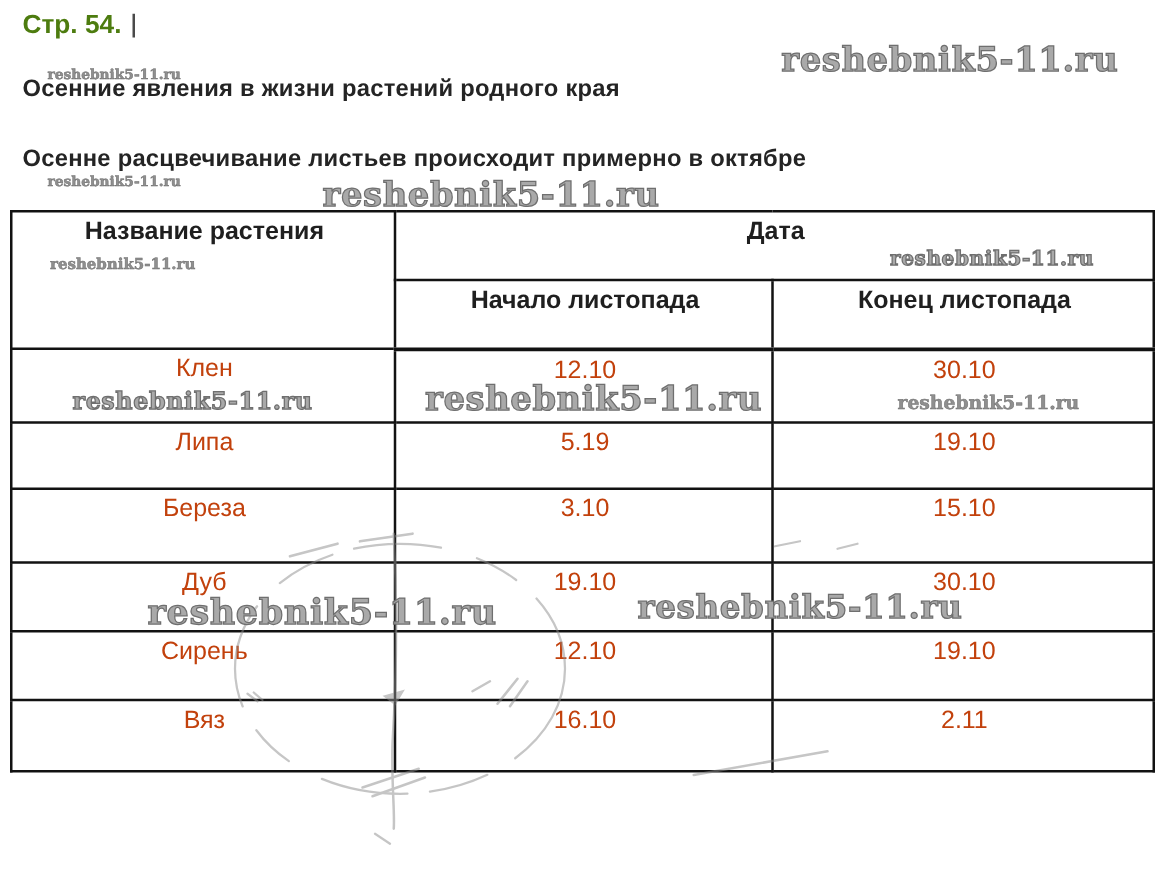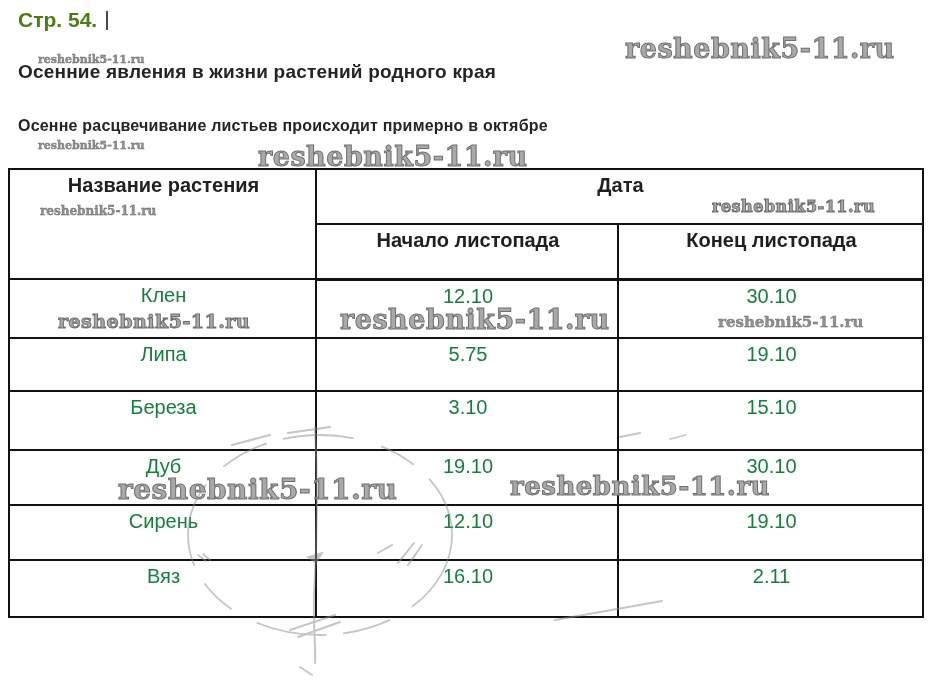--- a/index.html
+++ b/index.html
@@ -21,21 +21,21 @@
     display:inline-block;width:2px;height:19px;
     background:#4a4a4a;margin-left:9px;margin-top:1px;
   }
   .title-1{
     position:absolute;left:18px;top:61px;
     font-size:19px;font-weight:bold;color:#242424;
     letter-spacing:.2px;white-space:nowrap;
   }
   .title-2{
     position:absolute;left:18px;top:117px;
-    font-size:16px;font-weight:bold;color:#242424;
+    font-size:19px;font-weight:bold;color:#242424;
     letter-spacing:.2px;white-space:nowrap;
   }
   
   .wm{
     position:absolute;white-space:nowrap;
     font-family:"DejaVu Serif", serif;font-weight:bold;
     color:#a9a9a9;
     -webkit-text-stroke:1px #6f6f6f;
     letter-spacing:.5px;
     z-index:5;
@@ -60,21 +60,21 @@
     background:transparent;z-index:2;
   }
   .leaf-table td,.leaf-table th{
     border:2px solid #121212;
     vertical-align:top;text-align:center;
     padding:4px 0 0 2px;
     font-weight:normal;
     overflow:visible;
   }
   .leaf-table th{font-size:20px;font-weight:bold;color:#1f1f1f;}
-  .leaf-table td{font-size:20px;color:#15803d;}
+  .leaf-table td{font-size:20px;color:#c2410c;}
   .col-plant{width:307px;}
   .col-start{width:302px;}
   .col-end{width:305px;}
   tr.hrow-1{height:55px;}
   tr.hrow-2{height:55px;}
   tr.hrow-2 th{border-bottom-width:3px;}
   tbody tr:nth-child(1){height:59px;}
   tbody tr:nth-child(2){height:53px;}
   tbody tr:nth-child(3){height:59px;}
   tbody tr:nth-child(4){height:55px;margin-top:12px;}
@@ -128,21 +128,21 @@
       </tr>
     </thead>
     <tbody>
       <tr>
         <td>Клен</td>
         <td>12.10</td>
         <td>30.10</td>
       </tr>
       <tr>
         <td>Липа</td>
-        <td>5.75</td>
+        <td>5.19</td>
         <td>19.10</td>
       </tr>
       <tr>
         <td>Береза</td>
         <td>3.10</td>
         <td>15.10</td>
       </tr>
       <tr>
         <td>Дуб</td>
         <td>19.10</td>

